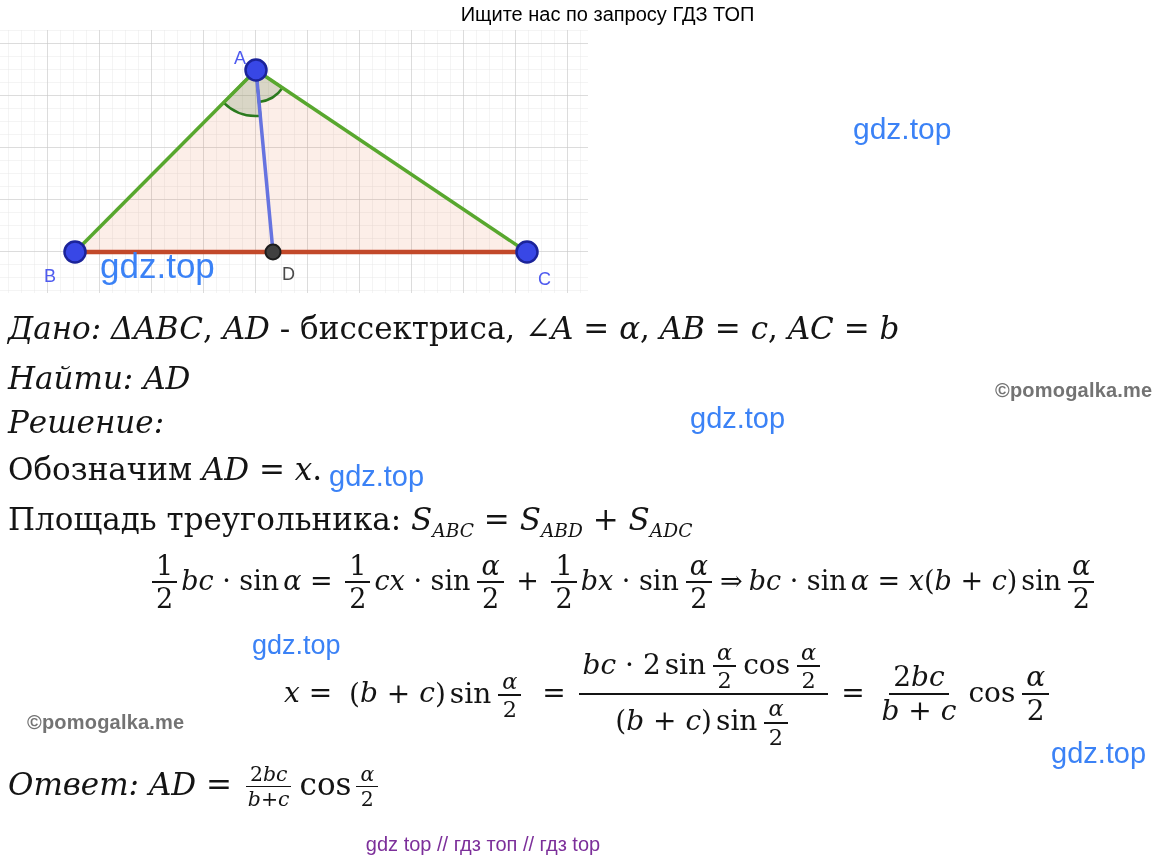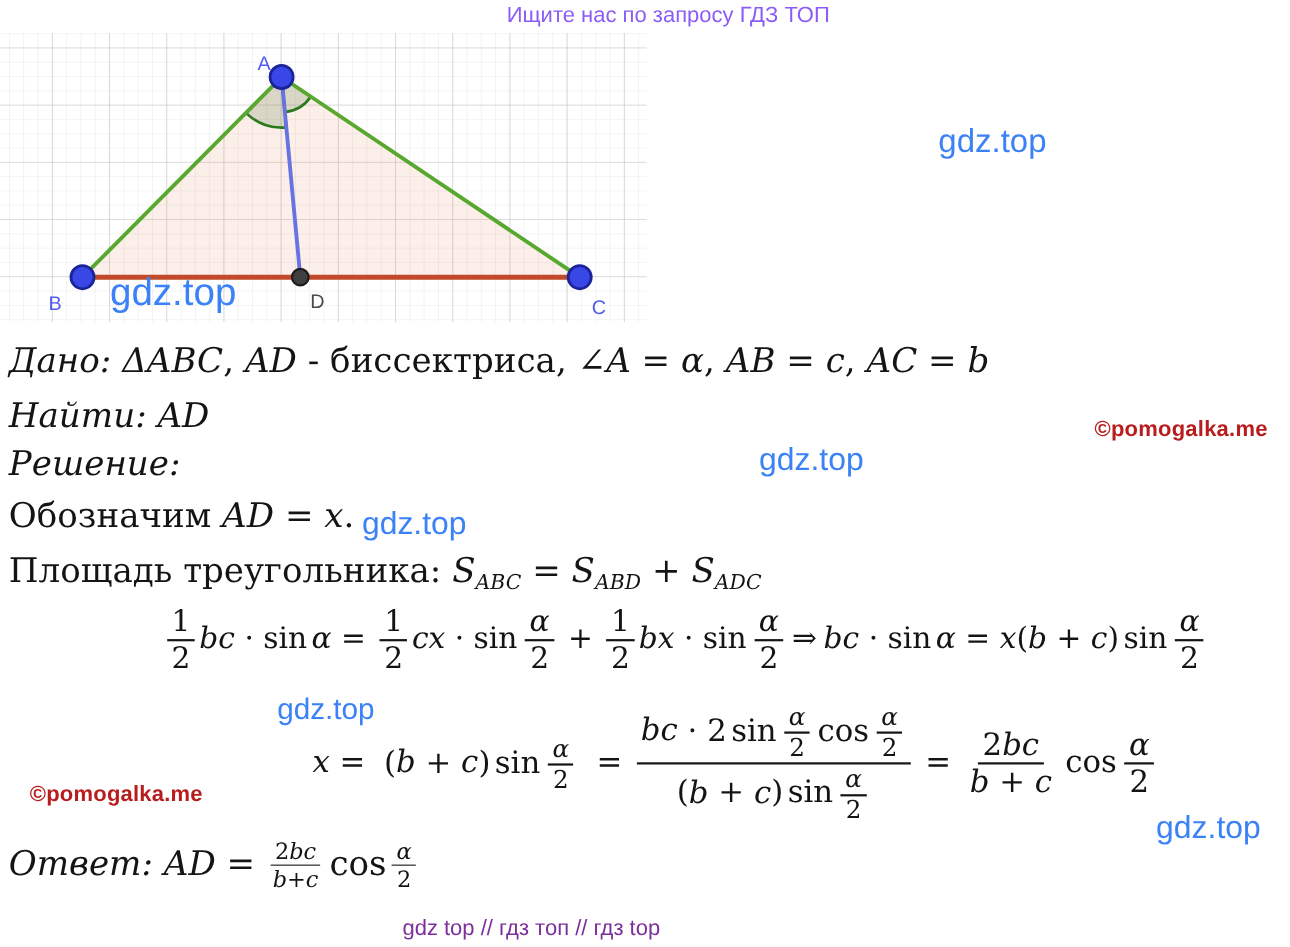--- a/index.html
+++ b/index.html
@@ -11,33 +11,33 @@
   .mrm  { font-style:normal; }
   .msub { font-style:italic; font-size:.6em; vertical-align:-0.35em; }
   .fr   { display:inline-flex; flex-direction:column; align-items:center; vertical-align:middle; margin:0 2px; text-align:center; }
   .fn   { display:block; line-height:1.08; padding:0 4px 1px; border-bottom:2px solid #141414; }
   .fd   { display:block; line-height:1.08; padding:1px 4px 0; }
   .fr .fr { font-size:.8em; }
   .fr .fn { border-bottom-width:2px; }
   .small-frac .fr { font-size:.66em; }
   .small-frac .fr .fn { border-bottom-width:1.5px; }
   .wm-gdz { color:#3b82f6; font-weight:400; }
-  .wm-brand { font-weight:700; color:#b91c1c; letter-spacing:.2px;text-align:right; }
+  .wm-brand { font-weight:700; color:#737373; letter-spacing:.2px;text-align:right; }
   .line { position:absolute; left:8px; font-size:31px; }
   #wm-header { top:3px; left:0; width:1173px; text-align:center; font-size:20px; font-weight:500; }
   #footer    { top:833px; left:0; width:966px; text-align:center; font-size:20px; font-weight:500; }
   #diagram   { left:0; top:30px; }
   #formula1  { left:148px; top:551px; font-size:27px; }
   #formula2  { left:284px; top:640px; font-size:28px; }
   #formula2 .fr, #formula1 .fr { margin:0 4px; }
 </style>
 </head>
 <body>
 
-<div id="wm-header" class="abs sans" style="color: #8b5cf6; padding-left: 42px;">Ищите нас по запросу ГДЗ ТОП</div>
+<div id="wm-header" class="abs sans" style="color: #000000; padding-left: 42px;">Ищите нас по запросу ГДЗ ТОП</div>
 
 <svg id="diagram" class="abs" width="588" height="263" viewBox="0 0 588 263">
   <defs>
     <pattern id="gmin" width="13" height="13" patternUnits="userSpaceOnUse" x="9" y="1">
       <path d="M13,0 V13 M0,13 H13" stroke="#e9e9e9" stroke-width="1" fill="none"></path>
     </pattern>
     <pattern id="gmaj" width="52" height="52" patternUnits="userSpaceOnUse" x="48" y="14">
       <path d="M52,0 V52 M0,52 H52" stroke="#c4c4c4" stroke-width="1" fill="none"></path>
     </pattern>
   </defs>

